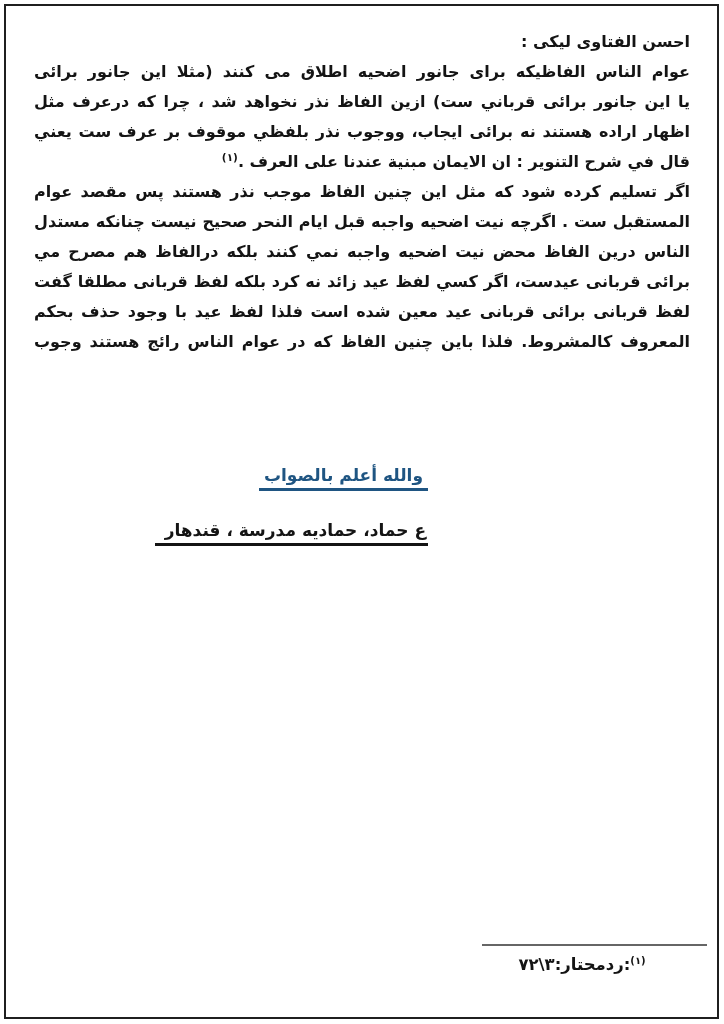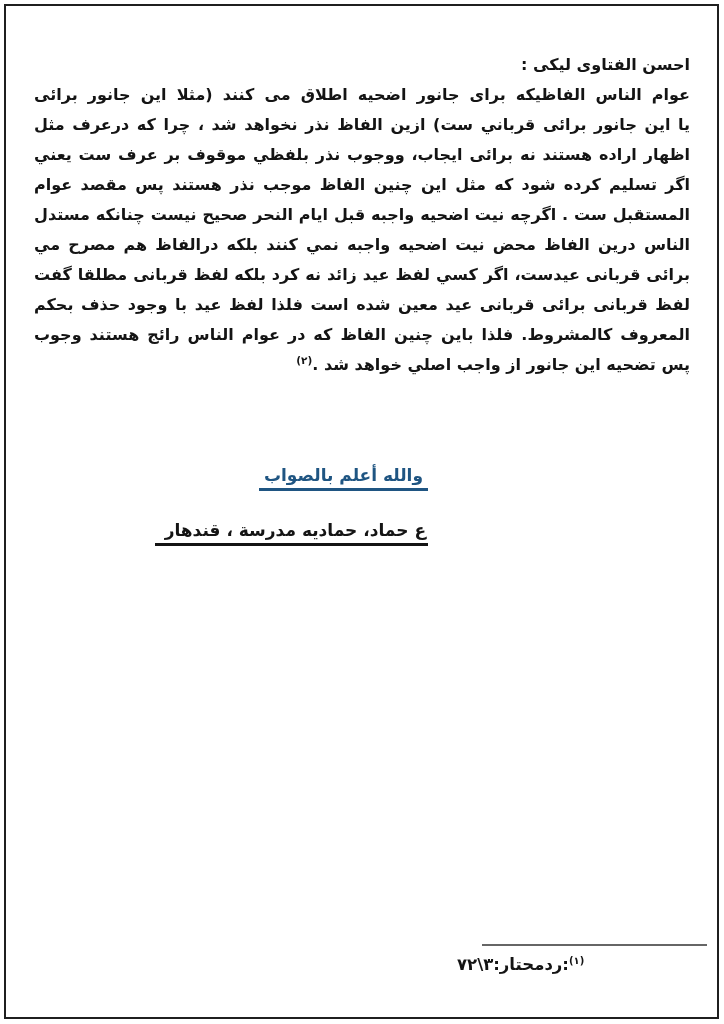--- a/index.html
+++ b/index.html
@@ -14,21 +14,20 @@
     position:absolute;left:4px;top:4px;right:5px;bottom:5px;
     border:2px solid #1f1f1f;
     pointer-events:none;
   }
   
   .text-block{
     position:absolute;top:27px;right:34px;left:34px;
     direction:rtl;
     font-weight:700;
     font-size:16px;
-    margin-top:23px;
   }
   .line{
     height:30px;line-height:30px;overflow:hidden;
     text-align:right;
     white-space:normal;
   }
   .line.j{text-align:justify;}
   .line.j::after{content:"";display:inline-block;width:100%;height:0;}
   .line sup{
     font-size:10.5px;vertical-align:super;line-height:0;
@@ -57,42 +56,42 @@
     direction:rtl;
   }
   .fn-sep{
     width:225px;height:0;
     border-top:2px solid #666666;
     margin-bottom:4px;
   }
   .fn-line{
     font-size:16.5px;font-weight:700;
     line-height:29px;height:29px;overflow:hidden;
-    text-align:left;white-space:nowrap;
+    text-align:center;white-space:nowrap;
   }
   .fn-line sup{font-size:10px;vertical-align:super;line-height:0;}
   .fn-ref{unicode-bidi:embed;}
 </style>
 </head>
 <body style="color: rgb(20, 20, 20);">
 
 <div class="page-border" style="border-color: rgb(31, 31, 31);"></div>
 
 <div class="text-block" id="lines-root">
     <div class="line"><span class="line-text">احسن الفتاوی لیکی :</span></div>
     <div class="line j"><span class="line-text">عوام الناس الفاظیکه برای جانور اضحیه اطلاق می کنند (مثلا این جانور برائی قربانی خریده کرده ام</span></div>
     <div class="line j"><span class="line-text">یا این جانور برائی قرباني ست) ازین الفاظ نذر نخواهد شد ، چرا که درعرف مثل این الفاظ برائی</span></div>
     <div class="line j"><span class="line-text">اظهار اراده هستند نه برائی ایجاب، ووجوب نذر بلفظي موقوف بر عرف ست یعني اگر لفظ برائی نذر</span></div>
+    <div class="line"><span class="line-text">قال في شرح التنویر : ان الایمان مبنیة عندنا علی العرف .</span><sup class="line-sup">(۱)</sup></div>
     <div class="line j"><span class="line-text">اگر تسلیم کرده شود که مثل این چنین الفاظ موجب نذر هستند پس مقصد عوام اخبار از وجوب في</span></div>
     <div class="line j"><span class="line-text">المستقبل ست . اگرچه نیت اضحیه واجبه قبل ایام النحر صحیح نیست چنانکه مستدل گفت ولیکن عوام</span></div>
     <div class="line j"><span class="line-text">الناس درین الفاظ محض نیت اضحیه واجبه نمي کنند بلکه درالفاظ هم مصرح مي کنند که این جانور</span></div>
     <div class="line j"><span class="line-text">برائی قربانی عیدست، اگر کسي لفظ عید زائد نه کرد بلکه لفظ قربانی مطلقا گفت پس چونکه درعرف</span></div>
     <div class="line j"><span class="line-text">لفظ قربانی برائی قربانی عید معین شده است فلذا لفظ عید با وجود حذف بحکم مذکور ست، لان</span></div>
     <div class="line j"><span class="line-text">المعروف کالمشروط. فلذا باین چنین الفاظ که در عوام الناس رائج هستند وجوب نذر نخواهد گشت،</span></div>
-    <div class="line"><span class="line-text">پس تضحیه این جانور از واجب اصلي خواهد شد .</span><sup class="line-sup">(۲)</sup></div>
   </div>
 
 <div class="signature">
   <span class="sig-row"><span class="sig-dua" id="sig-dua" style="color: rgb(31, 85, 130); border-bottom: 3px solid rgb(31, 85, 130);">والله أعلم بالصواب</span></span>
   <span class="sig-row"><span class="sig-name" id="sig-name" style="border-bottom: 3px solid rgb(20, 20, 20); text-align: right;">ع حماد، حمادیه مدرسة ، قندهار</span></span>
 </div>
 
 <div class="footnotes">
   <div class="fn-sep" style="border-top-color: rgb(102, 102, 102);"></div>
   <div id="fn-root">

